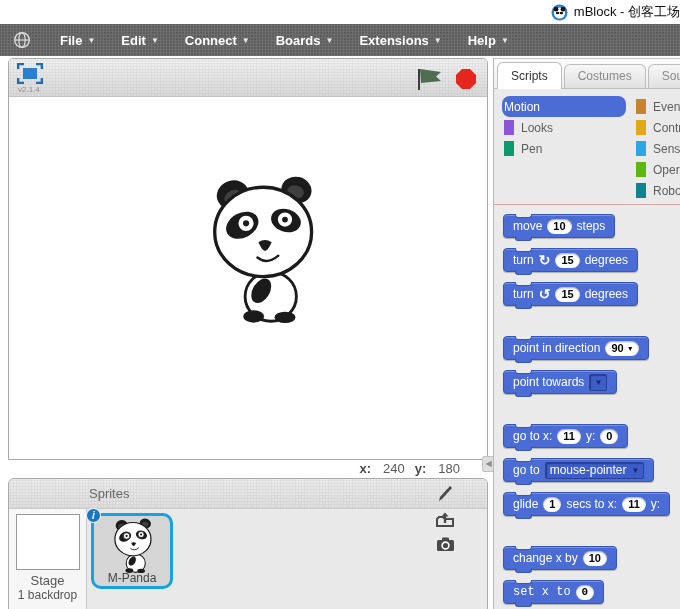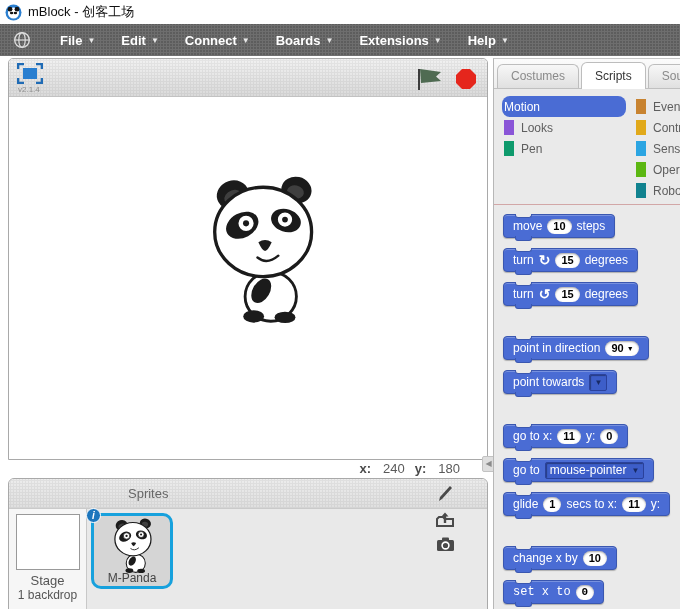--- a/index.html
+++ b/index.html
@@ -1,21 +1,21 @@
 <!DOCTYPE html>
 <html><head>
 <meta charset="utf-8">
 <style>
   * { margin:0; padding:0; box-sizing:border-box; }
   html,body { background:#fff; }
   body { font-family:"Liberation Sans", sans-serif; }
   .app { position:relative; width:680px; height:609px; background:#fff; overflow:hidden; }
 
   
-  .titlebar { height:24px; display:flex; align-items:center; gap:6px; padding-left:5px; }
+  .titlebar { height:24px; display:flex; align-items:center; gap:6px; padding-left:5px;justify-content:flex-end; }
   .titlebar .title { font-size:13px; color:#111; }
 
   
   .menubar { height:32px; background-color:#5d5d5d;
     background-image:radial-gradient(rgba(255,255,255,.10) 1px, transparent 1.2px);
     background-size:3px 3px;
     display:flex; align-items:center; padding-left:13px; }
   .globe { margin-right:16px; display:flex; }
   .menu-item { display:flex; align-items:center; gap:5px; padding:0 13px; height:100%;
     color:#fff; font-size:13px; font-weight:bold; cursor:default; }
@@ -43,21 +43,21 @@
     background:#dedede; border:1px solid #c2c2c2; border-radius:2px; font-size:8px;
     color:#8a8a8a; text-align:center; line-height:14px; cursor:pointer; }
 
   
   .sprites-panel { position:absolute; left:8px; top:478px; width:480px; height:140px;
     border:1px solid #a9a9a9; border-radius:6px 6px 0 0; background:#e9e9e9; overflow:hidden; }
   .sprites-header { height:30px; display:flex; align-items:center;
     background-image:radial-gradient(rgba(0,0,0,.05) 1px, transparent 1.2px), linear-gradient(#ececec,#dfdfdf);
     background-size:3px 3px, 100% 100%;
     border-bottom:1px solid #cacaca; }
-  .sprites-title { margin-left:119px; font-size:13px; color:#666; }
+  .sprites-title { margin-left:80px; font-size:13px; color:#666; }
   .newsprite-wrap { margin-left:auto; display:flex; align-items:center; gap:9px; padding-right:8px;flex-direction:column; }
   .newsprite-label { font-size:13px; color:#666; margin-right:2px; }
   .ns-icon { display:flex; cursor:pointer; }
   .sprites-body { display:flex; height:110px; }
   .stage-col { width:78px; background:#f6f6f6; border-right:1px solid #c8c8c8; text-align:center; }
   .stage-thumb { width:64px; height:56px; margin:5px auto 3px; background:#fff; border:1px solid #999; cursor:pointer; }
   .stage-name { font-size:13px; color:#555; }
   .stage-detail { font-size:12px; color:#555; }
   .sprite-list { flex:1; padding:4px 0 0 4px; }
   .sprite-card { position:relative; width:82px; height:76px; border:3px solid #17a1dd;
@@ -277,22 +277,22 @@
             <use href="#panda-sym"></use>
           </svg>
           <div class="sprite-name">M-Panda</div>
         </div>
       </div>
     </div>
   </div>
 
   <div class="right-panel">
     <div class="tabbar" id="tabbar">
+        <span class="tab active">Scripts</span>
         <span class="tab">Costumes</span>
-        <span class="tab active">Scripts</span>
         <span class="tab">Sounds</span>
       </div>
     <div class="palette">
       <div class="cats">
         <div class="cat-col c1" id="cat-col1">
             <div class="cat selected" style="background: rgb(74, 108, 212);">
               <span>Motion</span>
             </div>
             <div class="cat">
               <span class="sw" style="background: rgb(138, 85, 215);"></span>

